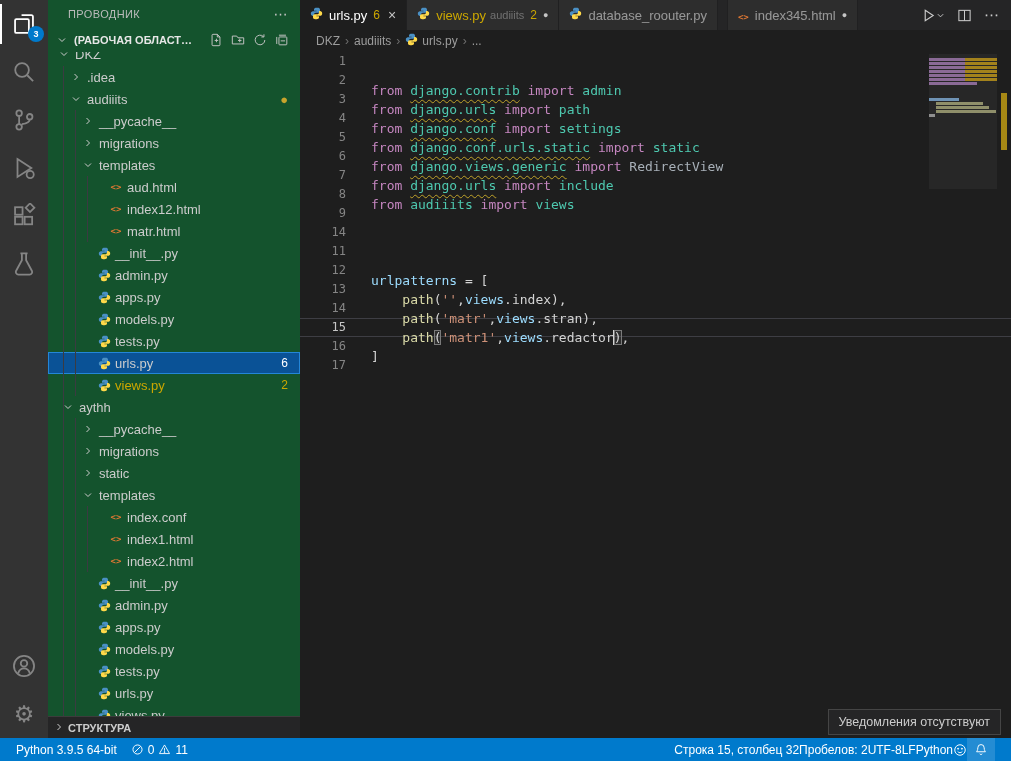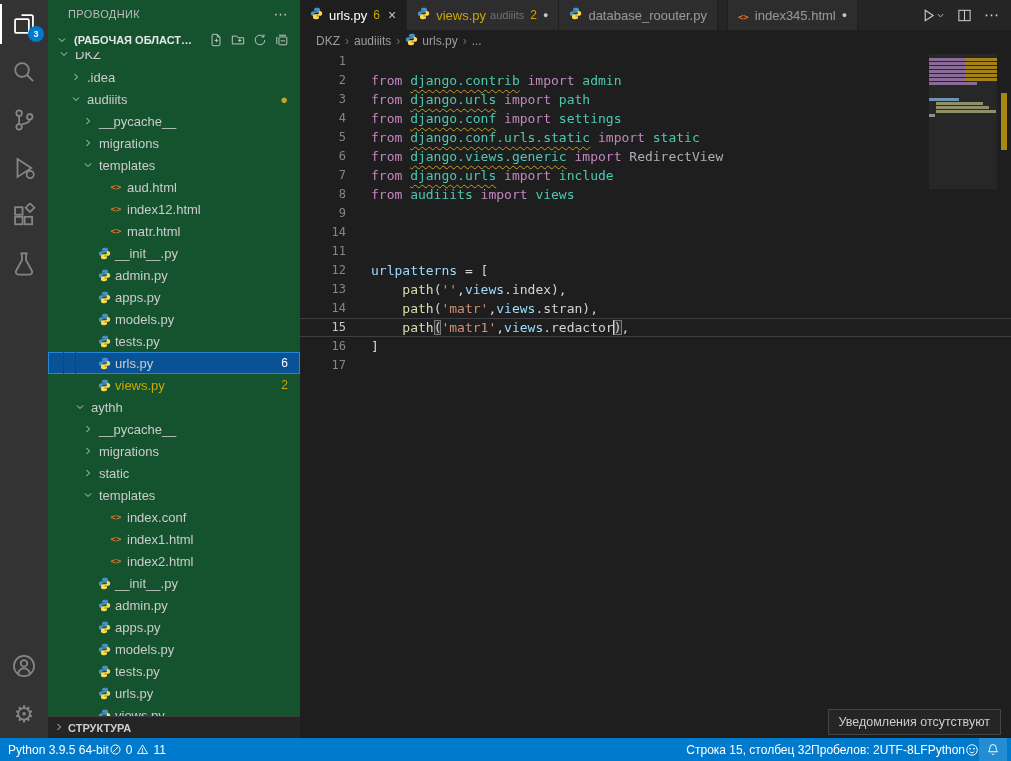--- a/index.html
+++ b/index.html
@@ -61,40 +61,40 @@
 
   .breadcrumbs { height:22px; display:flex; align-items:center; gap:5px; padding-left:16px; font-size:12px; color:#9d9d9d; }
   .bc-item { display:flex; align-items:center; gap:4px; cursor:pointer; }
   .bc-sep { color:#6e6e6e; }
 
   .code-area { position:relative; height:686px; font-family:"DejaVu Sans Mono", monospace; font-size:13px; }
   .code-line { display:flex; height:19px; line-height:19px; }
   .code-line.cur { box-shadow: inset 0 1px 0 #3e3e44, inset 0 -1px 0 #3e3e44; }
   .gutter { width:46px; text-align:right; color:#858585; flex-shrink:0; font-size:12px; }
   .code-line.cur .gutter { color:#c6c6c6; }
-  .content { white-space:pre; margin-left:25px; }
+  .content { white-space:pre; margin-left:25px;margin-top:10px; }
   .tok-kw { color:#C586C0; } .tok-mod { color:#4EC9B0; } .tok-fn { color:#DCDCAA; }
   .tok-str { color:#CE9178; } .tok-var { color:#9CDCFE; } .tok-pl { color:#D4D4D4; }
   .tok-muted { color:#A8B0B8; }
   .tok-bm { color:#D4D4D4; outline:1px solid #7a7a7a; outline-offset:-1px; background:rgba(120,120,120,.18); }
   .sq { text-decoration:underline; text-decoration-style:wavy; text-decoration-color:#bfa22a; text-decoration-thickness:1px; text-underline-offset:4px; }
   .cursor-caret { display:inline-block; width:2px; height:15px; background:#d4d4d4; vertical-align:text-bottom; margin:0 -1px; }
 
   .minimap { position:absolute; right:14px; top:2px; width:68px; height:680px; }
   .mm-slider { position:absolute; left:0; right:0; top:0; height:135px; background:rgba(130,130,130,.10); }
   .mm-row { position:relative; height:4px; }
   .mm-bar { position:absolute; left:0; top:0; height:3px; }
   .mm-warn { position:absolute; right:0; top:0; height:3px; width:32px; background:#a3821c; }
   .scrollbar { position:absolute; right:0; top:0; width:14px; height:686px; }
   .ov-warn { position:absolute; right:4px; top:41px; width:6px; height:57px; background:rgba(190,155,20,.85); }
 
   
   .statusbar { position:absolute; left:0; top:738px; width:1011px; height:23px; background:#007acc; color:#ffffff; display:flex; align-items:center; font-size:12px; }
-  .sbar-left { display:flex; align-items:center; padding-left:8px; }
-  .sbar-right { margin-left:auto; display:flex; align-items:center; gap:0; padding-right:4px; }
+  .sbar-left { display:flex; align-items:center; gap:14px; padding-left:16px; }
+  .sbar-right { margin-left:auto; display:flex; align-items:center; gap:0; padding-right:16px; }
   .sbar-item { display:flex; align-items:center; gap:4px; cursor:pointer; white-space:nowrap; }
   .bell-wrap { height:23px; display:flex; align-items:center; padding:0 7px; background:rgba(255,255,255,.14); cursor:pointer; }
 
   
   .notification { position:absolute; right:10px; top:709px; height:26px; background:#252526; border:1px solid #454545; color:#cccccc; font-size:12.5px; display:flex; align-items:center; padding:0 10px; }
 </style>
 </head>
 <body>
 
 <div class="window">
@@ -347,21 +347,21 @@
           <span class="ficon">
             <svg width="13" height="13" viewBox="0 0 16 16">
               <path fill="#4a90c4" d="M7.9 1c-1.6 0-3 .6-3 2v1.6h3.2v.6H3.6C2.2 5.2 1 6.3 1 8.1s1.2 2.9 2.6 2.9h1.3V9.2c0-1.2 1.1-2.2 2.3-2.2h3.2c1.1 0 1.9-.9 1.9-2V3c0-1.3-1.3-2-2.7-2z"></path>
               <path fill="#ffd94a" d="M8.1 15c1.6 0 3-.6 3-2v-1.6H7.9v-.6h4.5c1.4 0 2.6-1.1 2.6-2.9s-1.2-2.9-2.6-2.9h-1.3v1.8c0 1.2-1.1 2.2-2.3 2.2H5.6c-1.1 0-1.9.9-1.9 2V13c0 1.3 1.3 2 2.7 2z"></path>
             </svg>
           </span>
           <span class="label gold">views.py</span>
           <span class="grow"></span>
           <span class="pbadge">2</span>
         </div>
-        <div class="trow" style="padding-left: 24px;">
+        <div class="trow" style="padding-left: 12px;">
           <span class="chev">
             <svg width="10" height="10" viewBox="0 0 10 10" fill="none">
               <path d="M2 3.5l3 3 3-3" stroke="#cccccc"></path>
             </svg>
           </span>
           <span class="label">aythh</span>
           <span class="grow"></span>
         </div>
         <div class="trow" style="padding-left: 32px;">
           <span class="chev">

